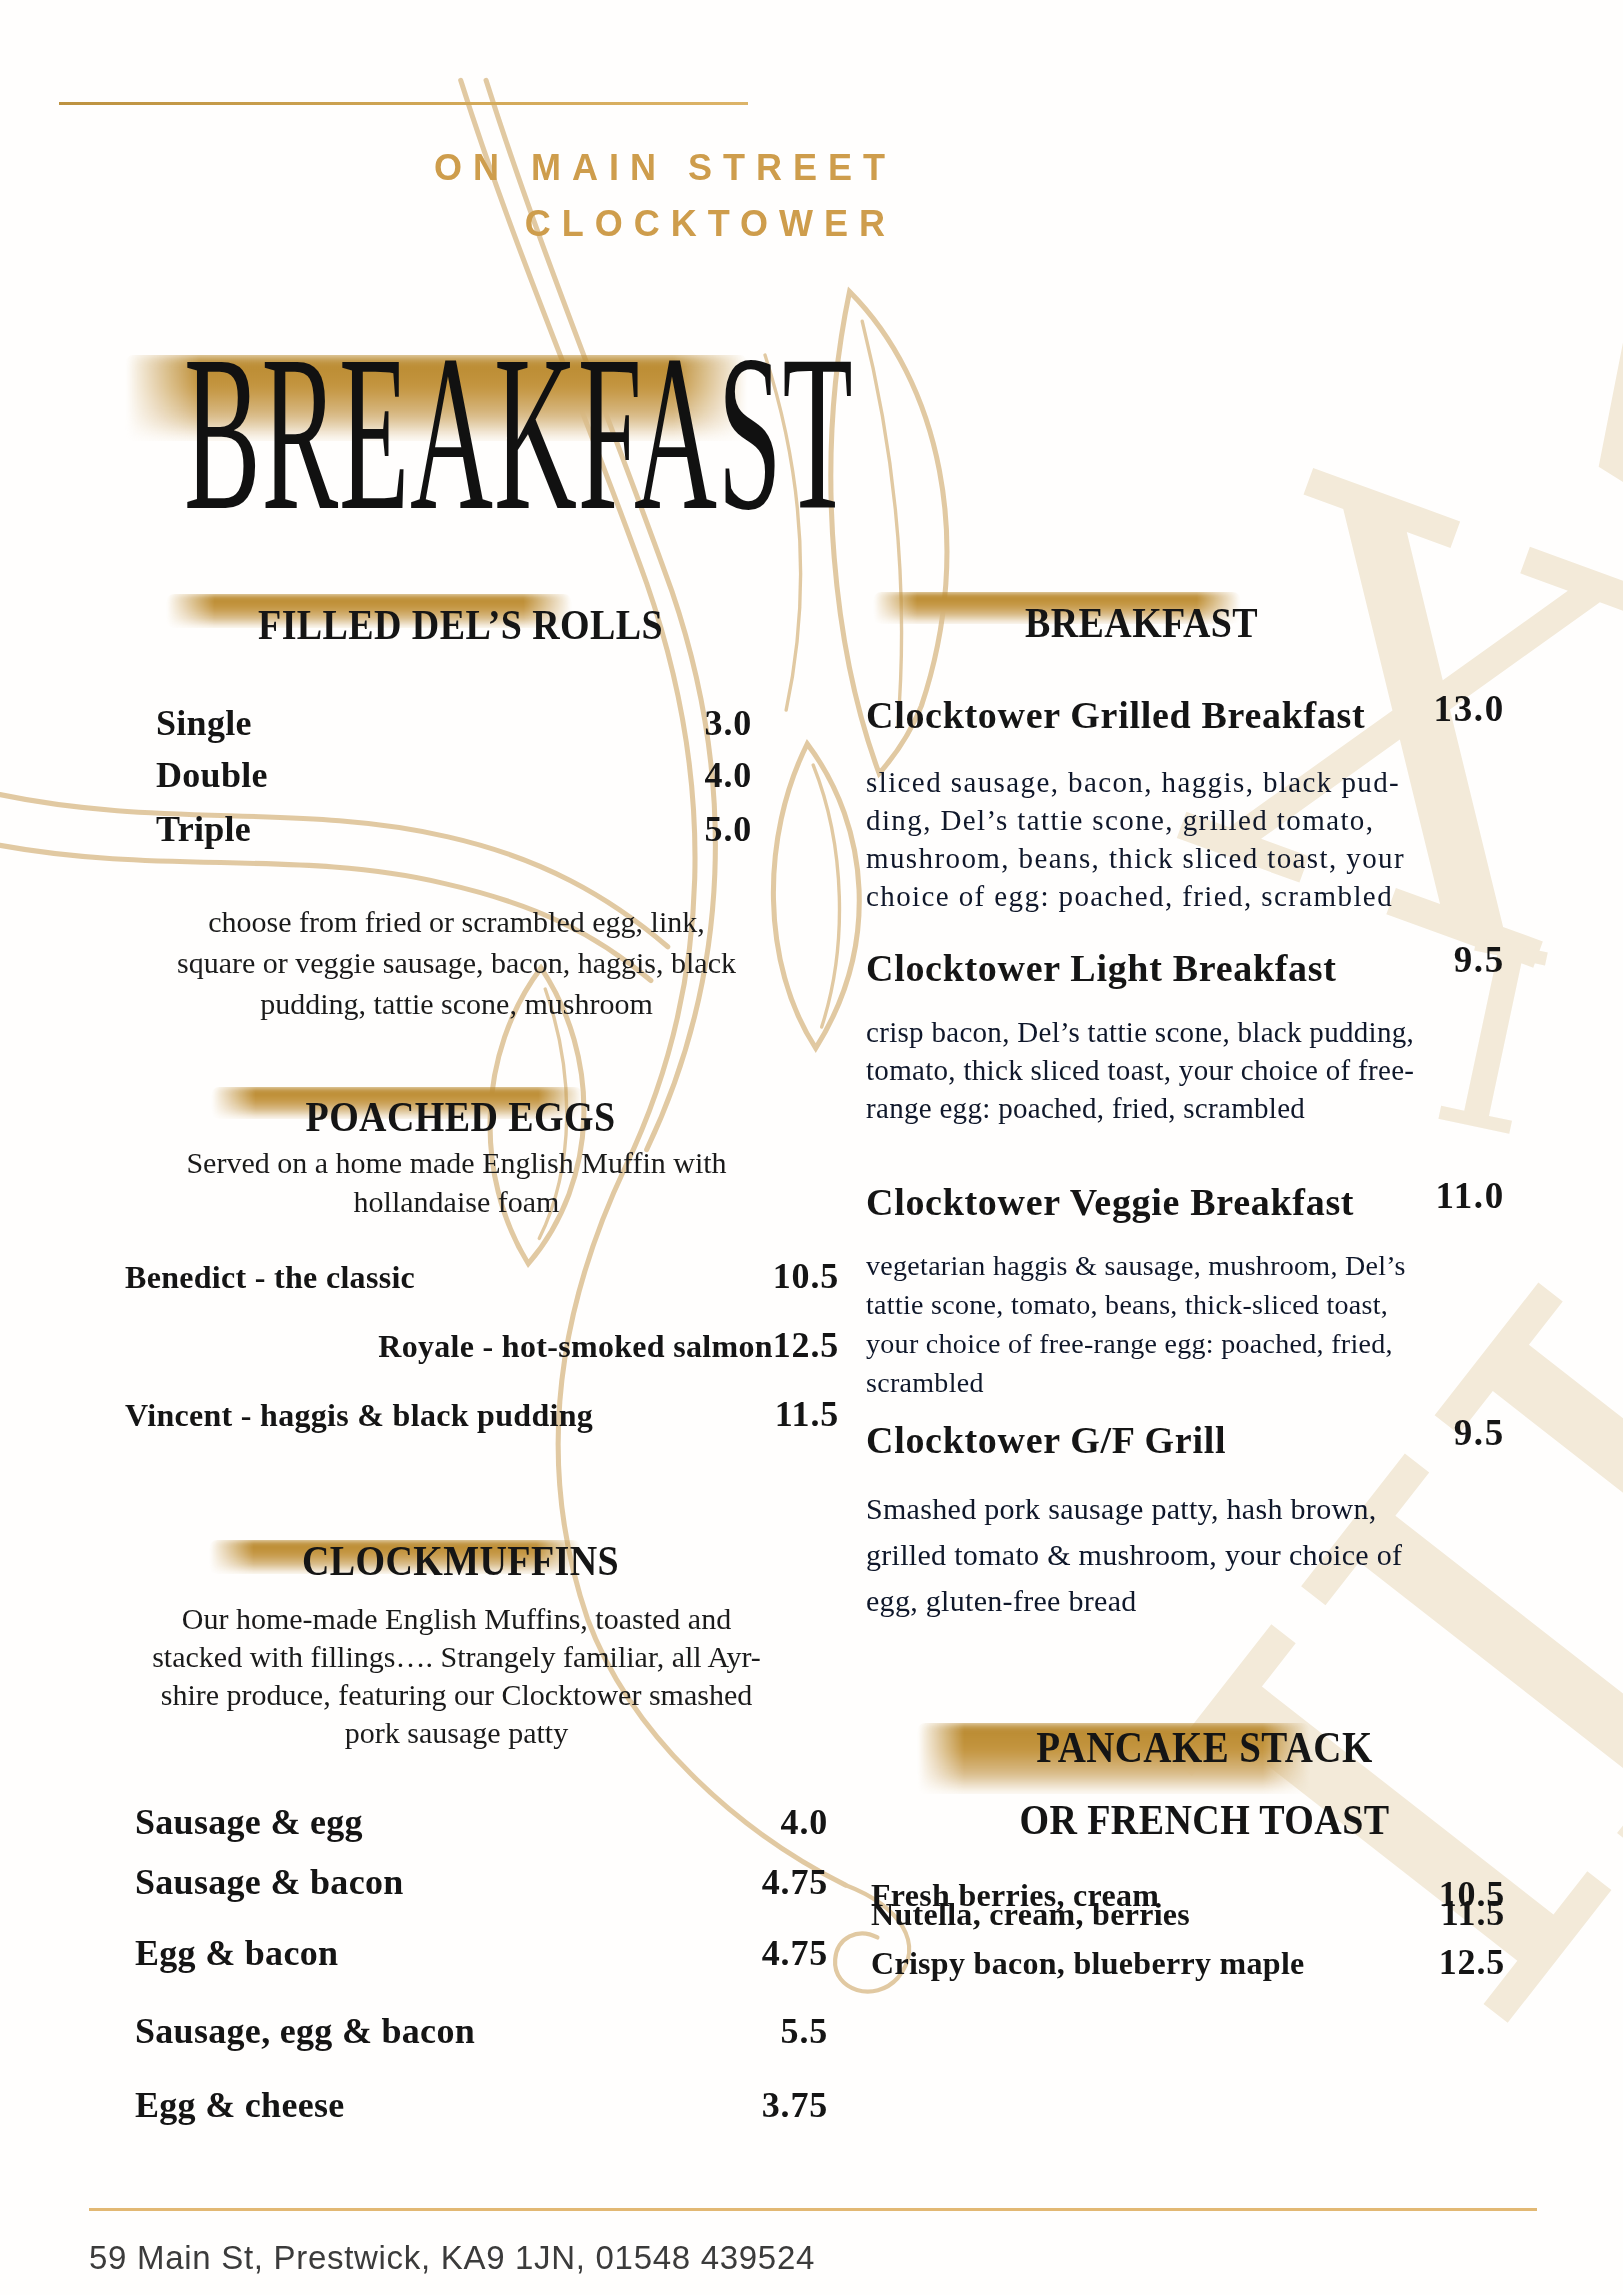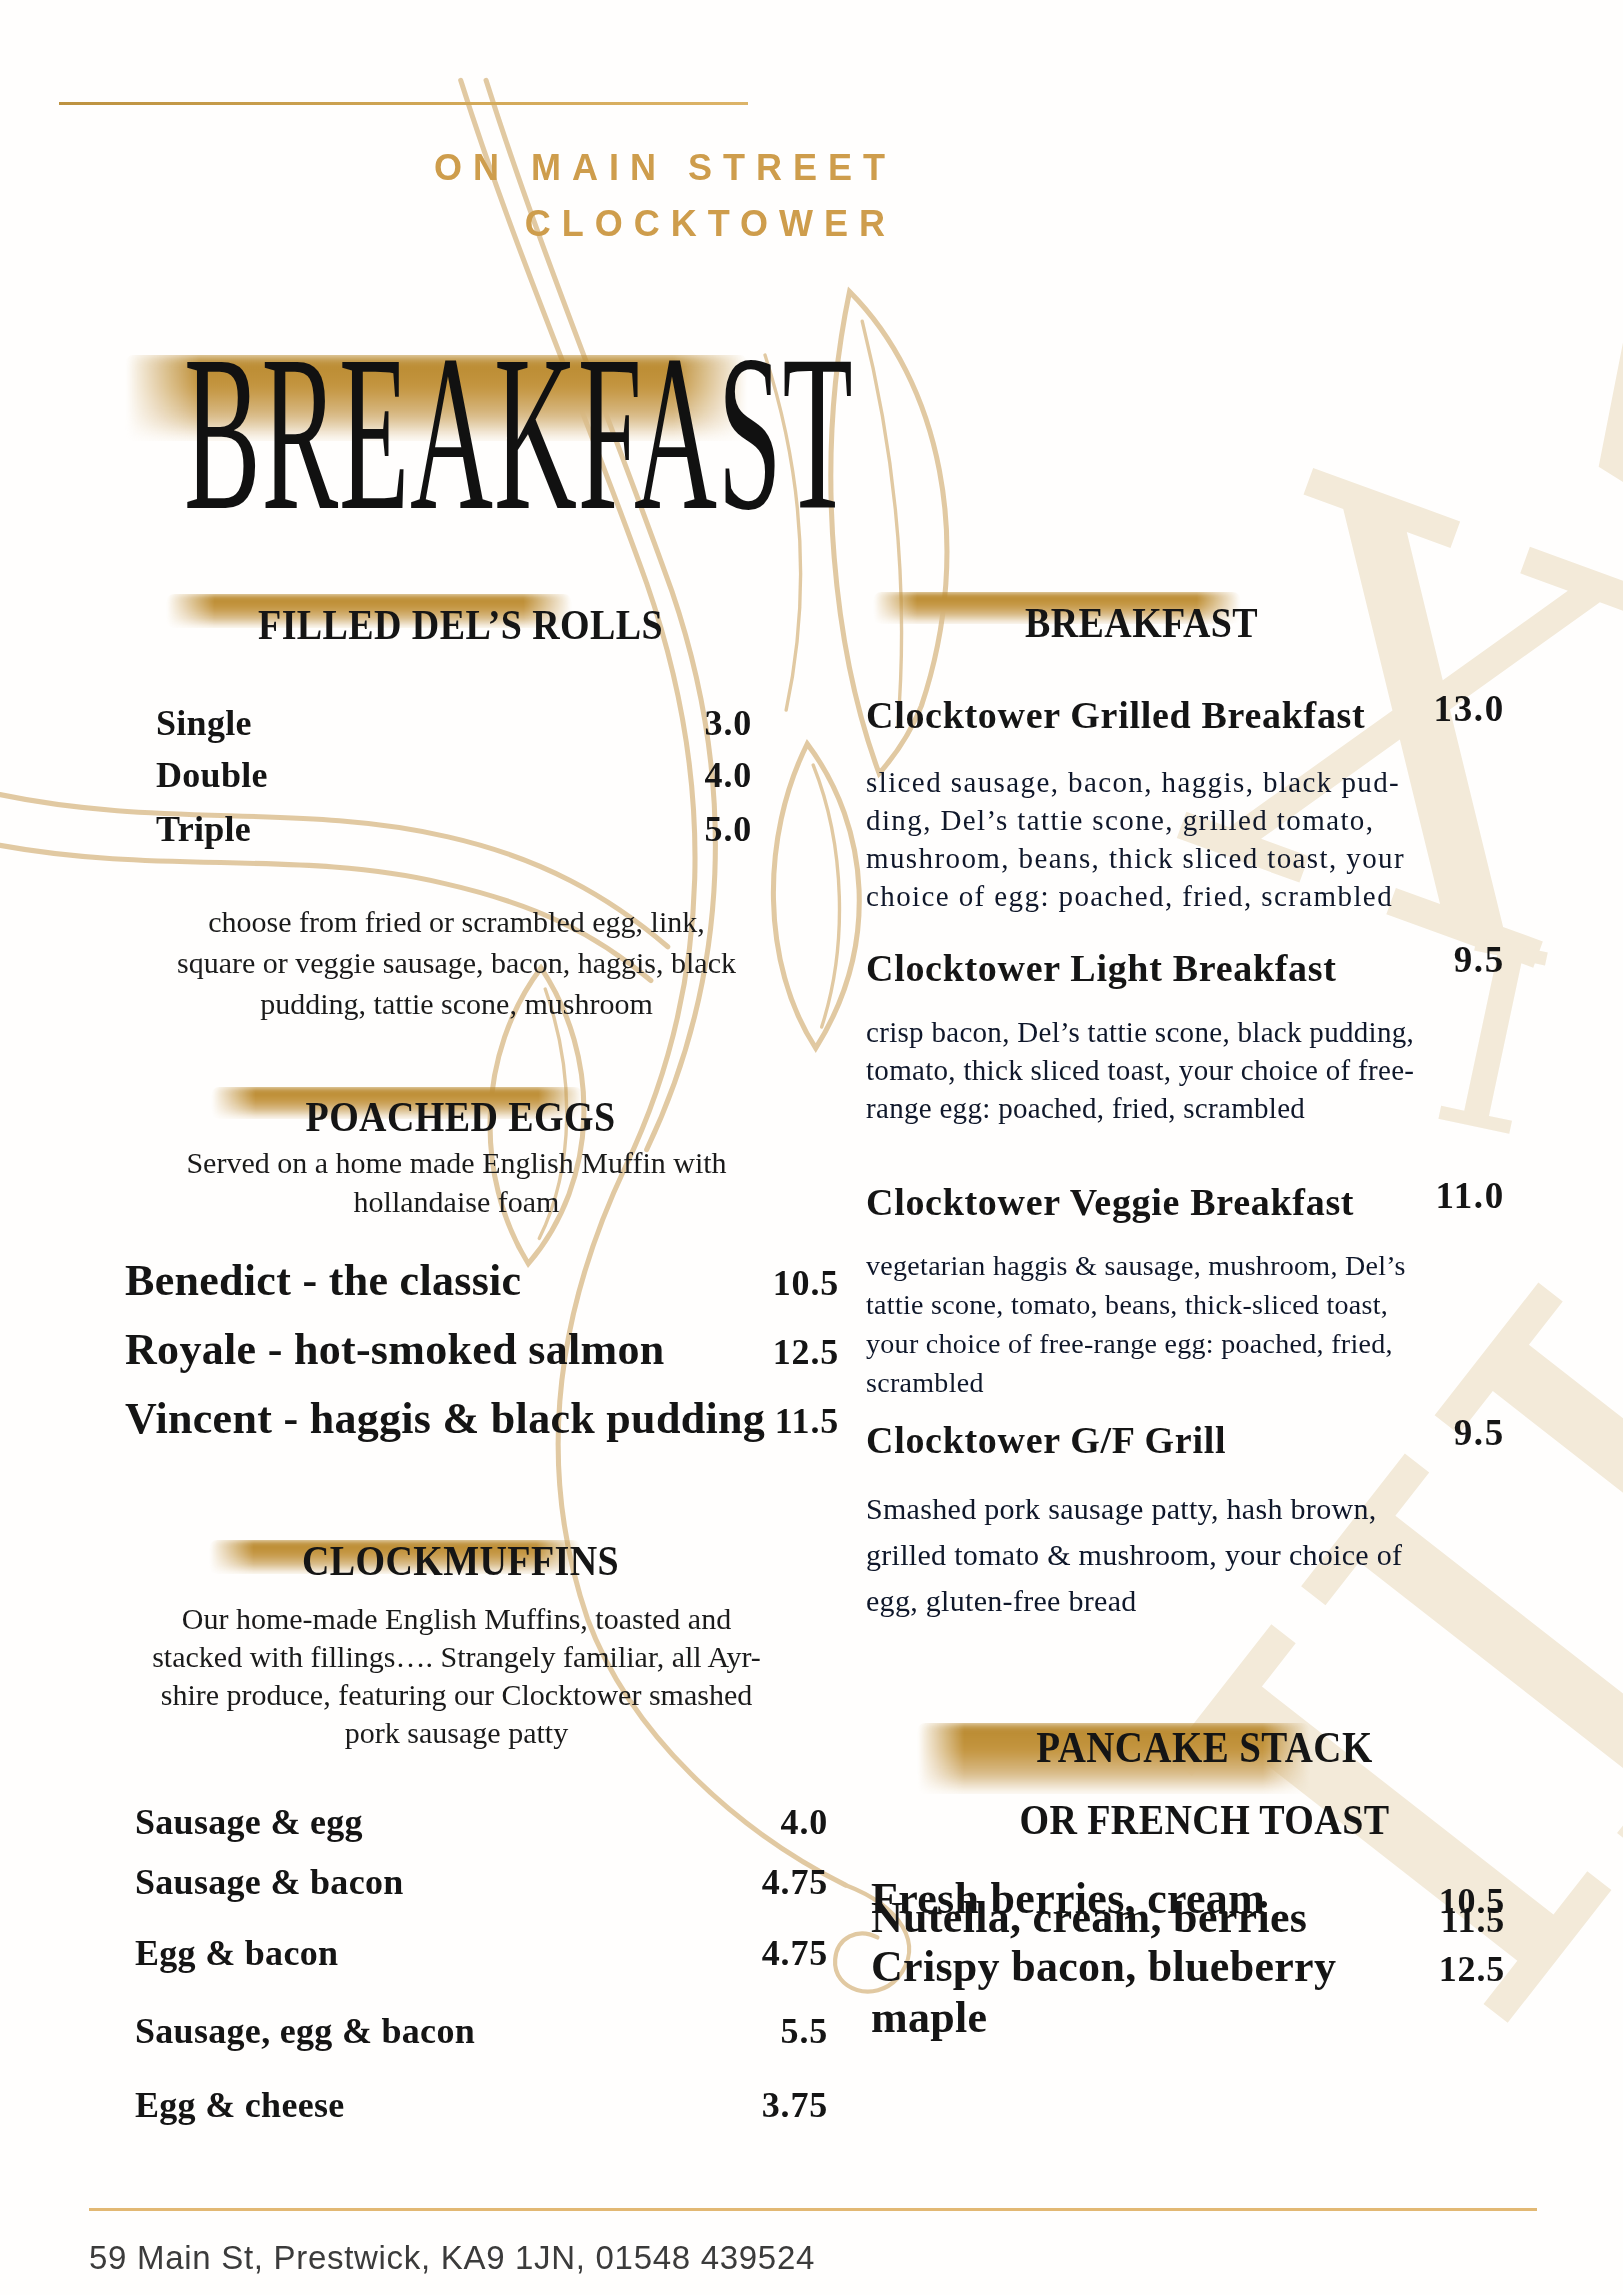--- a/index.html
+++ b/index.html
@@ -43,21 +43,21 @@
   .note{
     position:absolute;z-index:3;text-align:center;font-size:30px;line-height:40px;
     white-space:pre-line;color:#1b1b1b;
   }
   .row{
     position:absolute;z-index:3;display:flex;justify-content:space-between;
     align-items:baseline;font-weight:700;
   }
   .row .nm{font-size:36px;letter-spacing:0.3px;}
   .row .pr{font-size:36px;letter-spacing:0.8px;}
-  .row.big .nm{font-size:44px;font-family:Liberation Serif, serif;}
+  .row.big .nm{font-size:32px;font-family:Liberation Serif, serif;}
   .rt{position:absolute;z-index:3;font-weight:700;font-size:38px;letter-spacing:0.7px;}
   .rp{position:absolute;z-index:3;width:152px;text-align:right;font-weight:700;font-size:37px;letter-spacing:1.7px;}
   .rd{position:absolute;z-index:3;font-size:29px;line-height:38px;white-space:pre-line;color:#0f172a;}
   
   #footer-address{
     position:absolute;z-index:3;left:89px;top:2239px;
     font-family:"Liberation Sans",sans-serif;font-size:33px;letter-spacing:0.7px;color:#3B3B3B;
   }
 </style>
 </head>
@@ -119,21 +119,21 @@
 
   <div class="hbar" style="left:211px;top:1087px;width:372px;height:32px;"></div>
   <div class="shead" style="left:207px;top:1095px;width:507px;">POACHED EGGS</div>
   <div class="note" style="left:152px;top:1143px;width:609px;line-height:39px;">Served on a home made English Muffin with
 hollandaise foam</div>
 
   <div class="row big" style="left:125px;top:1255px;width:714px;">
     <span class="nm">Benedict  - the classic</span>
     <span class="pr">10.5</span>
   </div>
-  <div class="row big" style="left:125px;top:1324px;width:714px;">
+  <div class="row big" style="left:125px;top:1324px;width:714px;justify-content:flex-end;">
     <span class="nm">Royale  - hot-smoked salmon</span>
     <span class="pr">12.5</span>
   </div>
   <div class="row big" style="left:125px;top:1393px;width:714px;">
     <span class="nm">Vincent  - haggis &amp; black pudding</span>
     <span class="pr">11.5</span>
   </div>
 
   <div class="hbar" style="left:209px;top:1540px;width:372px;height:34px;"></div>
   <div class="shead" style="left:207px;top:1539px;width:507px;">CLOCKMUFFINS</div>

